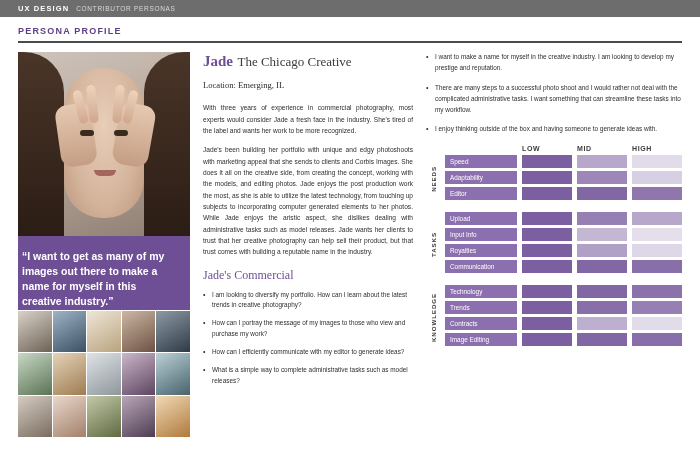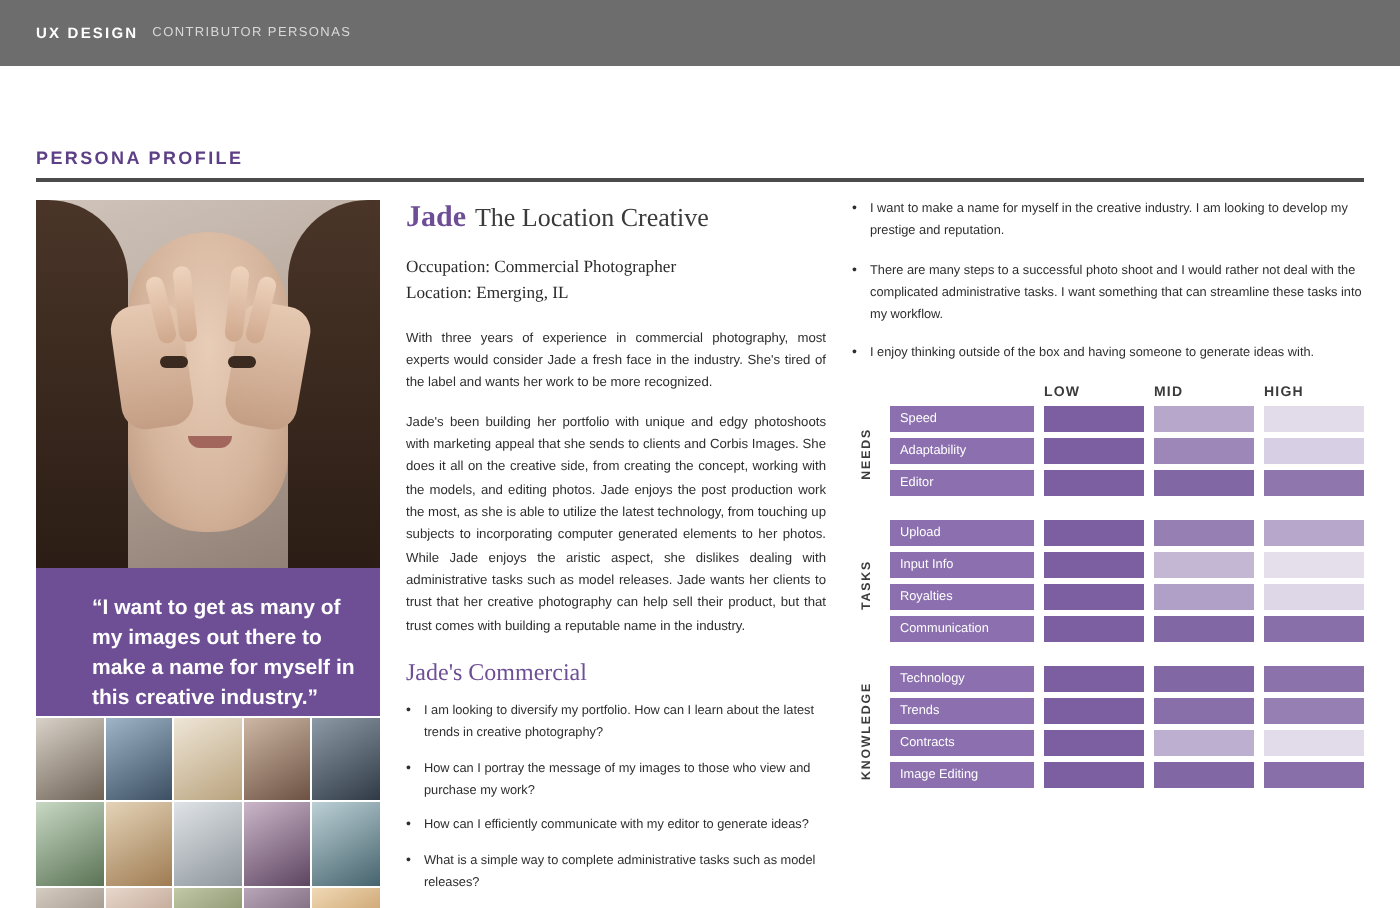--- a/index.html
+++ b/index.html
@@ -6,21 +6,21 @@
   html, body {
     width: 700px; height: 454px;
     background: #ffffff;
     font-family: "Liberation Sans", sans-serif;
     overflow: hidden;
   }
   .page { position: relative; width: 700px; height: 454px; background: #fff; }
 
   
   .topbar {
-    height: 33px;
+    height: 17px;
     background: #6d6d6d;
     display: flex;
     align-items: center;
     padding-left: 18px;
     gap: 7px;
   }
   .topbar .brand {
     font-size: 7.5px;
     letter-spacing: 1.1px;
     color: #ffffff;
@@ -34,21 +34,20 @@
 
   
   .titleband {
     padding: 9px 18px 5px 18px;
   }
   .titleband .ttl {
     color: #5d3f86;
     font-size: 9px;
     font-weight: bold;
     letter-spacing: 1.2px;
-    margin-top: 32px;
   }
   .rulewrap { padding: 0 18px; }
   .rule { height: 2px; background: #4b4b4b; }
 
   
   .body {
     display: flex;
     padding: 9px 18px 0 18px;
     gap: 13px;
   }
@@ -95,21 +94,21 @@
   .portrait .eyeL { left:62px; }
   .portrait .eyeR { left:96px; }
   .portrait .mouth {
     position:absolute; left:76px; top:118px; width:22px; height:6px;
     background:#a2665c; border-radius:0 0 10px 10px;
   }
 
   .quotebox {
     background: #6e4f96;
     color: #ffffff;
-    padding: 13px 12px 15px 28px;
+    padding: 13px 12px 15px 4px;
     font-size: 10.5px;
     line-height: 1.42;
     font-weight: bold;
     height: 74px;
   }
 
   .collage {
     width: 172px; height: 126px;
     display: grid;
     grid-template-columns: repeat(5, 1fr);
@@ -232,25 +231,24 @@
         <div class="cell" style="background:linear-gradient(150deg,#e8d8cc,#a3806b)"></div>
         <div class="cell" style="background:linear-gradient(150deg,#c3c9a8,#5f6a42)"></div>
         <div class="cell" style="background:linear-gradient(150deg,#b9a6b8,#4e3c52)"></div>
         <div class="cell" style="background:linear-gradient(150deg,#f0d9b5,#b07a3c)"></div>
       </div>
     </div>
 
     <div class="colMid">
       <div class="nameline">
         <span class="first">Jade</span>
-        <span class="rest">The Location Creative</span>
+        <span class="rest">The Chicago Creative</span>
       </div>
 
       <div class="facts">
-        <div>Occupation: Commercial Photographer</div>
         <div>Location: Emerging, IL</div>
       </div>
 
       <div class="para">With three years of experience in commercial photography, most experts would consider Jade a fresh face in the industry. She's tired of the label and wants her work to be more recognized.</div>
       <div class="para">Jade's been building her portfolio with unique and edgy photoshoots with marketing appeal that she sends to clients and Corbis Images. She does it all on the creative side, from creating the concept, working with the models, and editing photos. Jade enjoys the post production work the most, as she is able to utilize the latest technology, from touching up subjects to incorporating computer generated elements to her photos. While Jade enjoys the aristic aspect, she dislikes dealing with administrative tasks such as model releases.  Jade wants her clients to trust that  her creative photography can help sell their product, but that trust comes with building a reputable name in the industry.</div>
 
       <div class="sub">Jade's Commercial</div>
       <ul class="bul">
         <li>I am looking to diversify my portfolio. How can I learn about the latest trends in creative photography?</li>
         <li>How can I portray the message of my images to those who view and purchase my work?</li>

